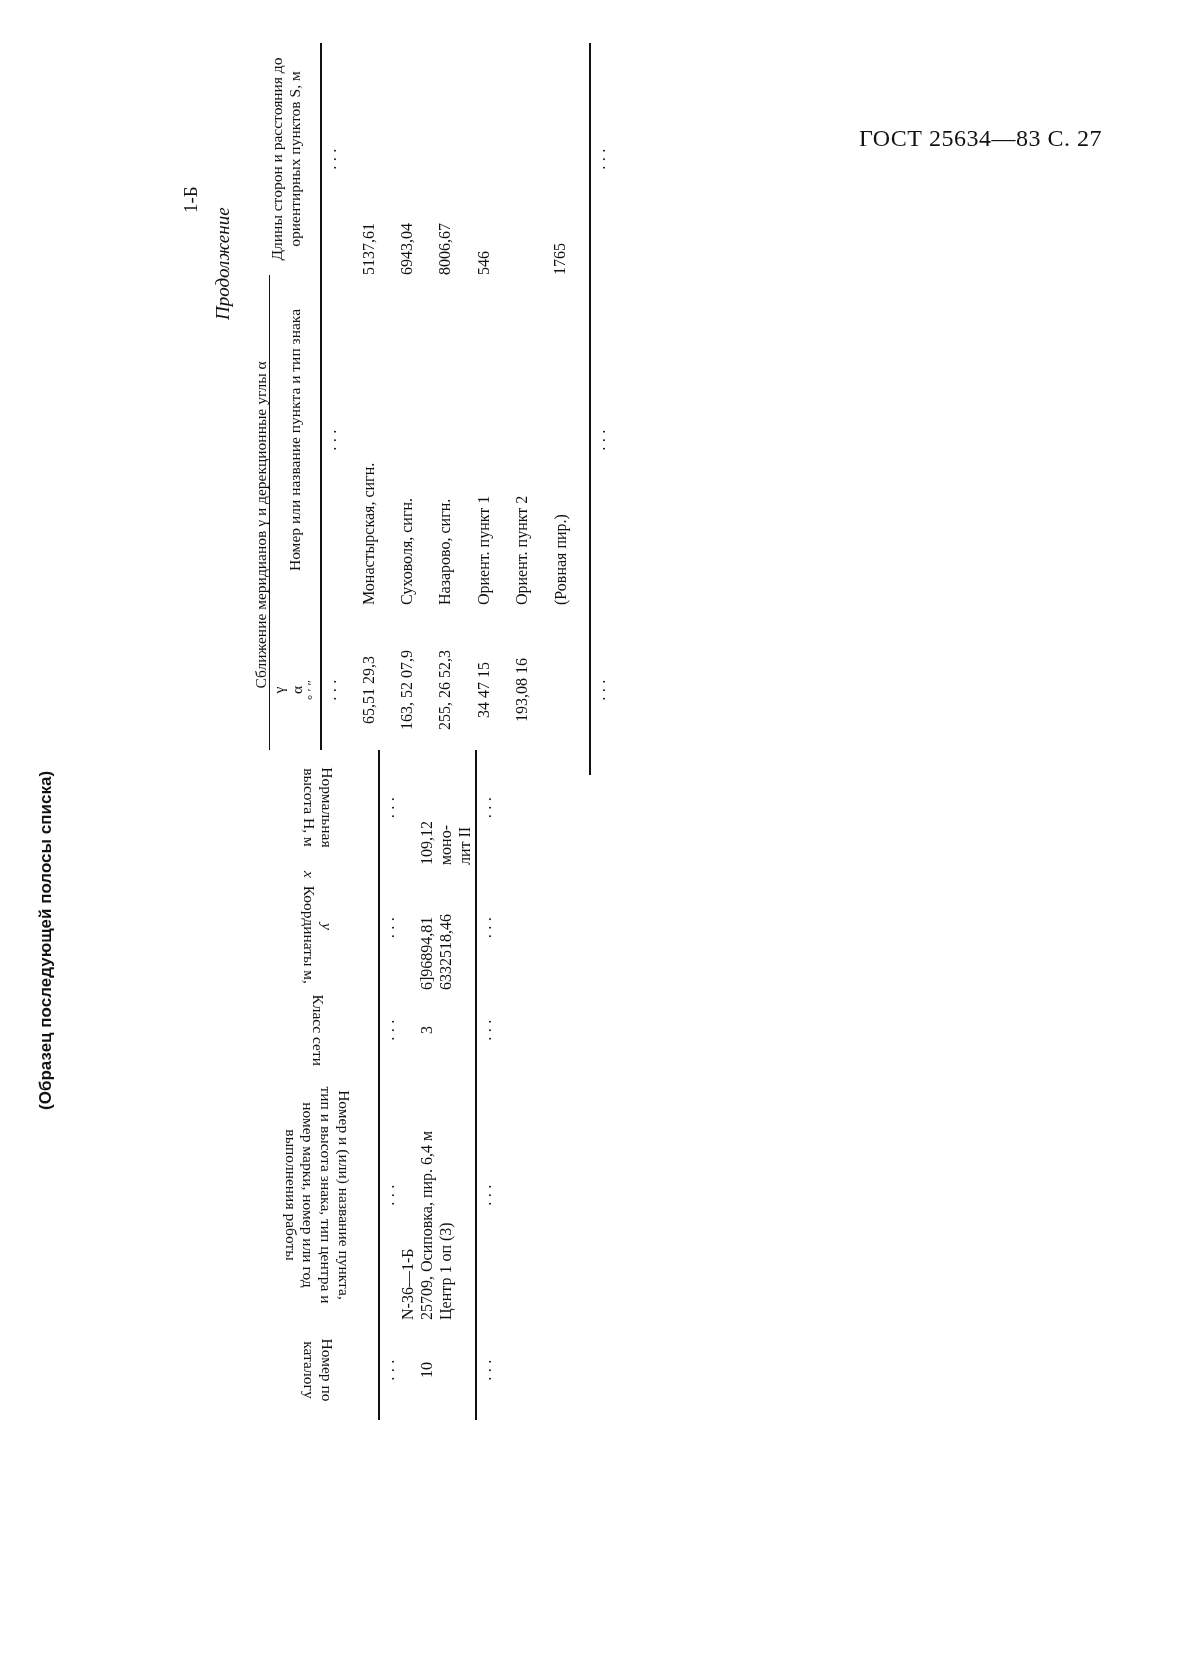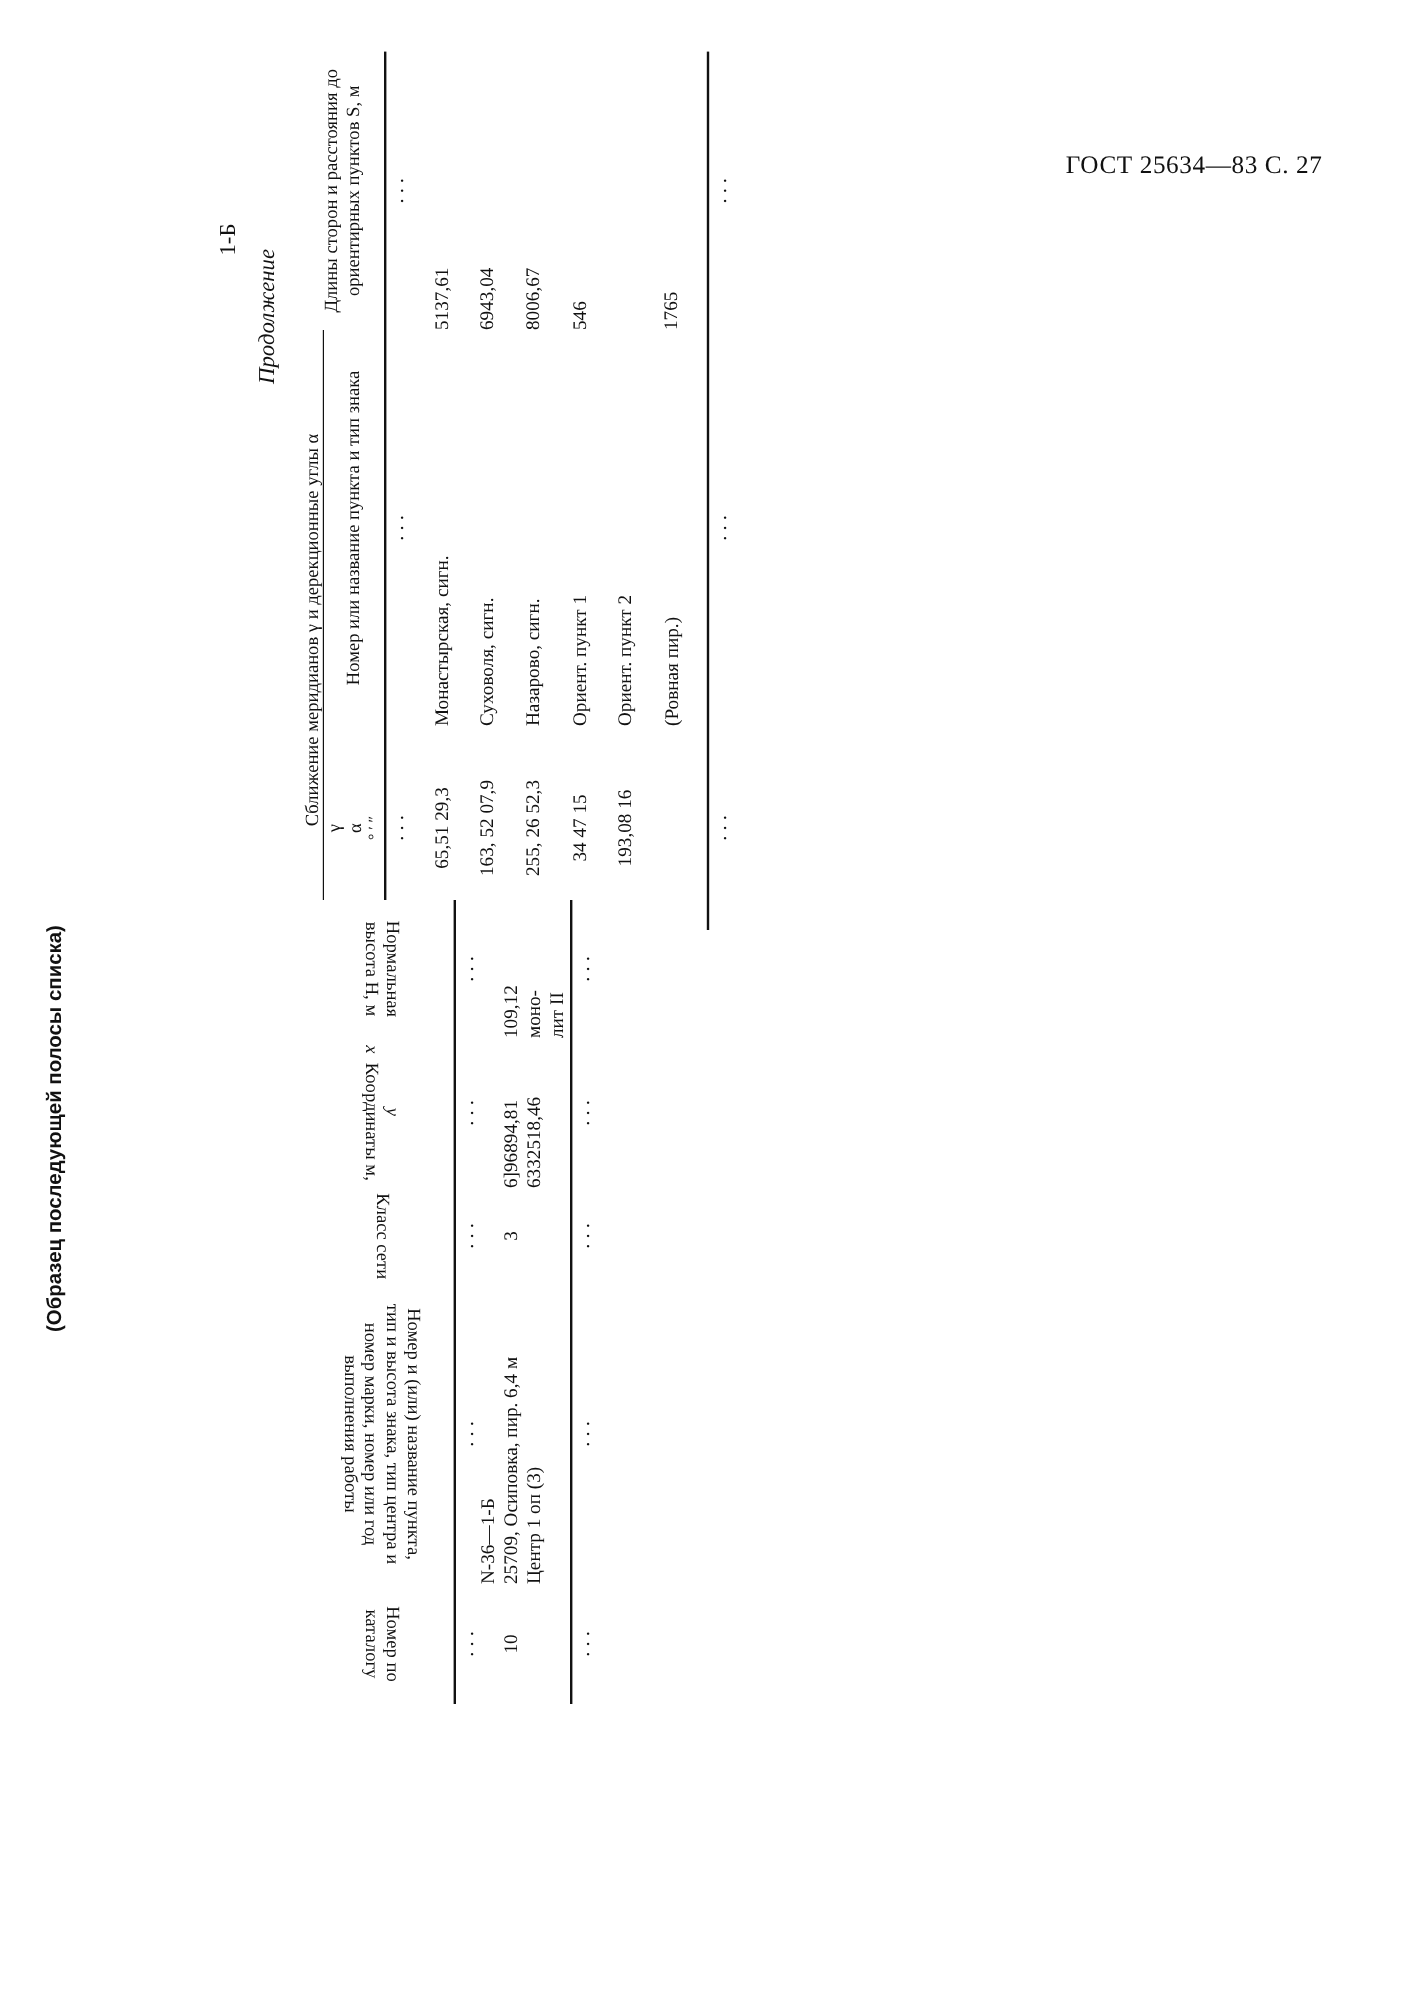--- a/index.html
+++ b/index.html
@@ -15,21 +15,21 @@
     color: #111;
     overflow: hidden;
   }
 
   
   .page-header {
     position: absolute;
     top: 125px;
     right: 85px;
     font-family: "Liberation Serif", serif;
-    font-size: 21px;
+    font-size: 24px;
     letter-spacing: 0.5px;
     white-space: nowrap;
   }
 
   
   .sample-caption {
     position: absolute;
     left: 36px;
     top: 1110px;
     font-family: "Liberation Sans", sans-serif;

